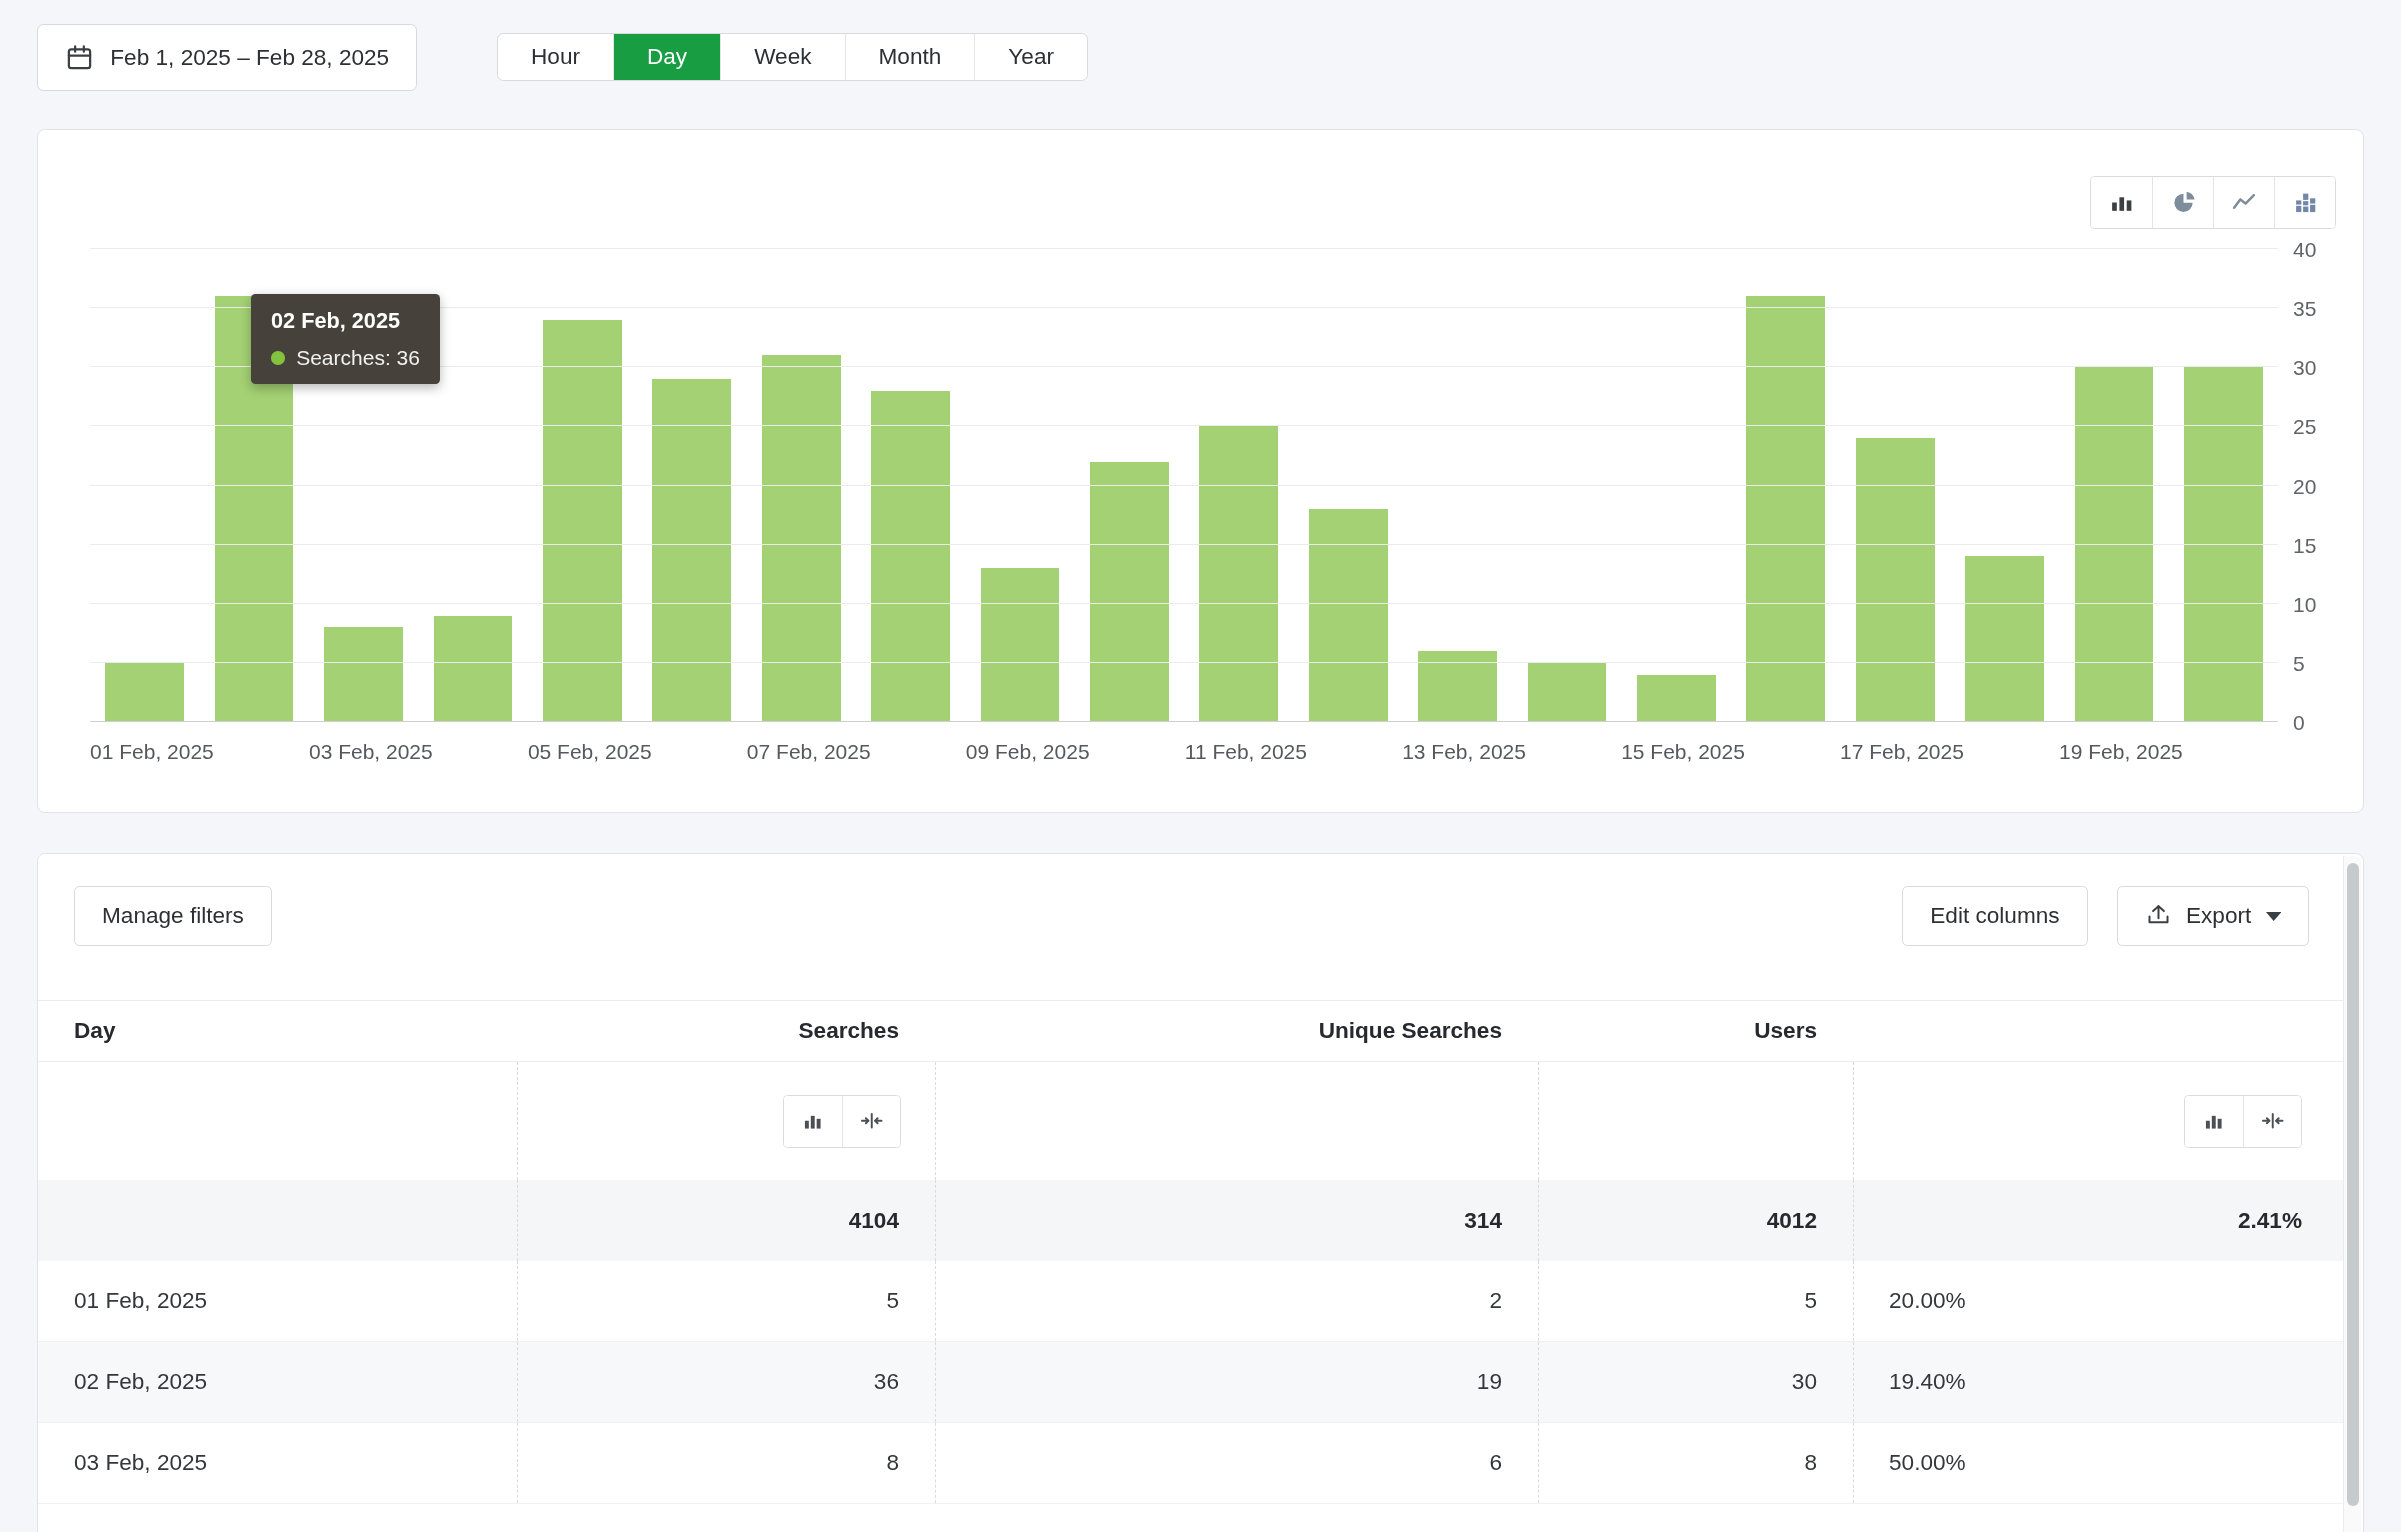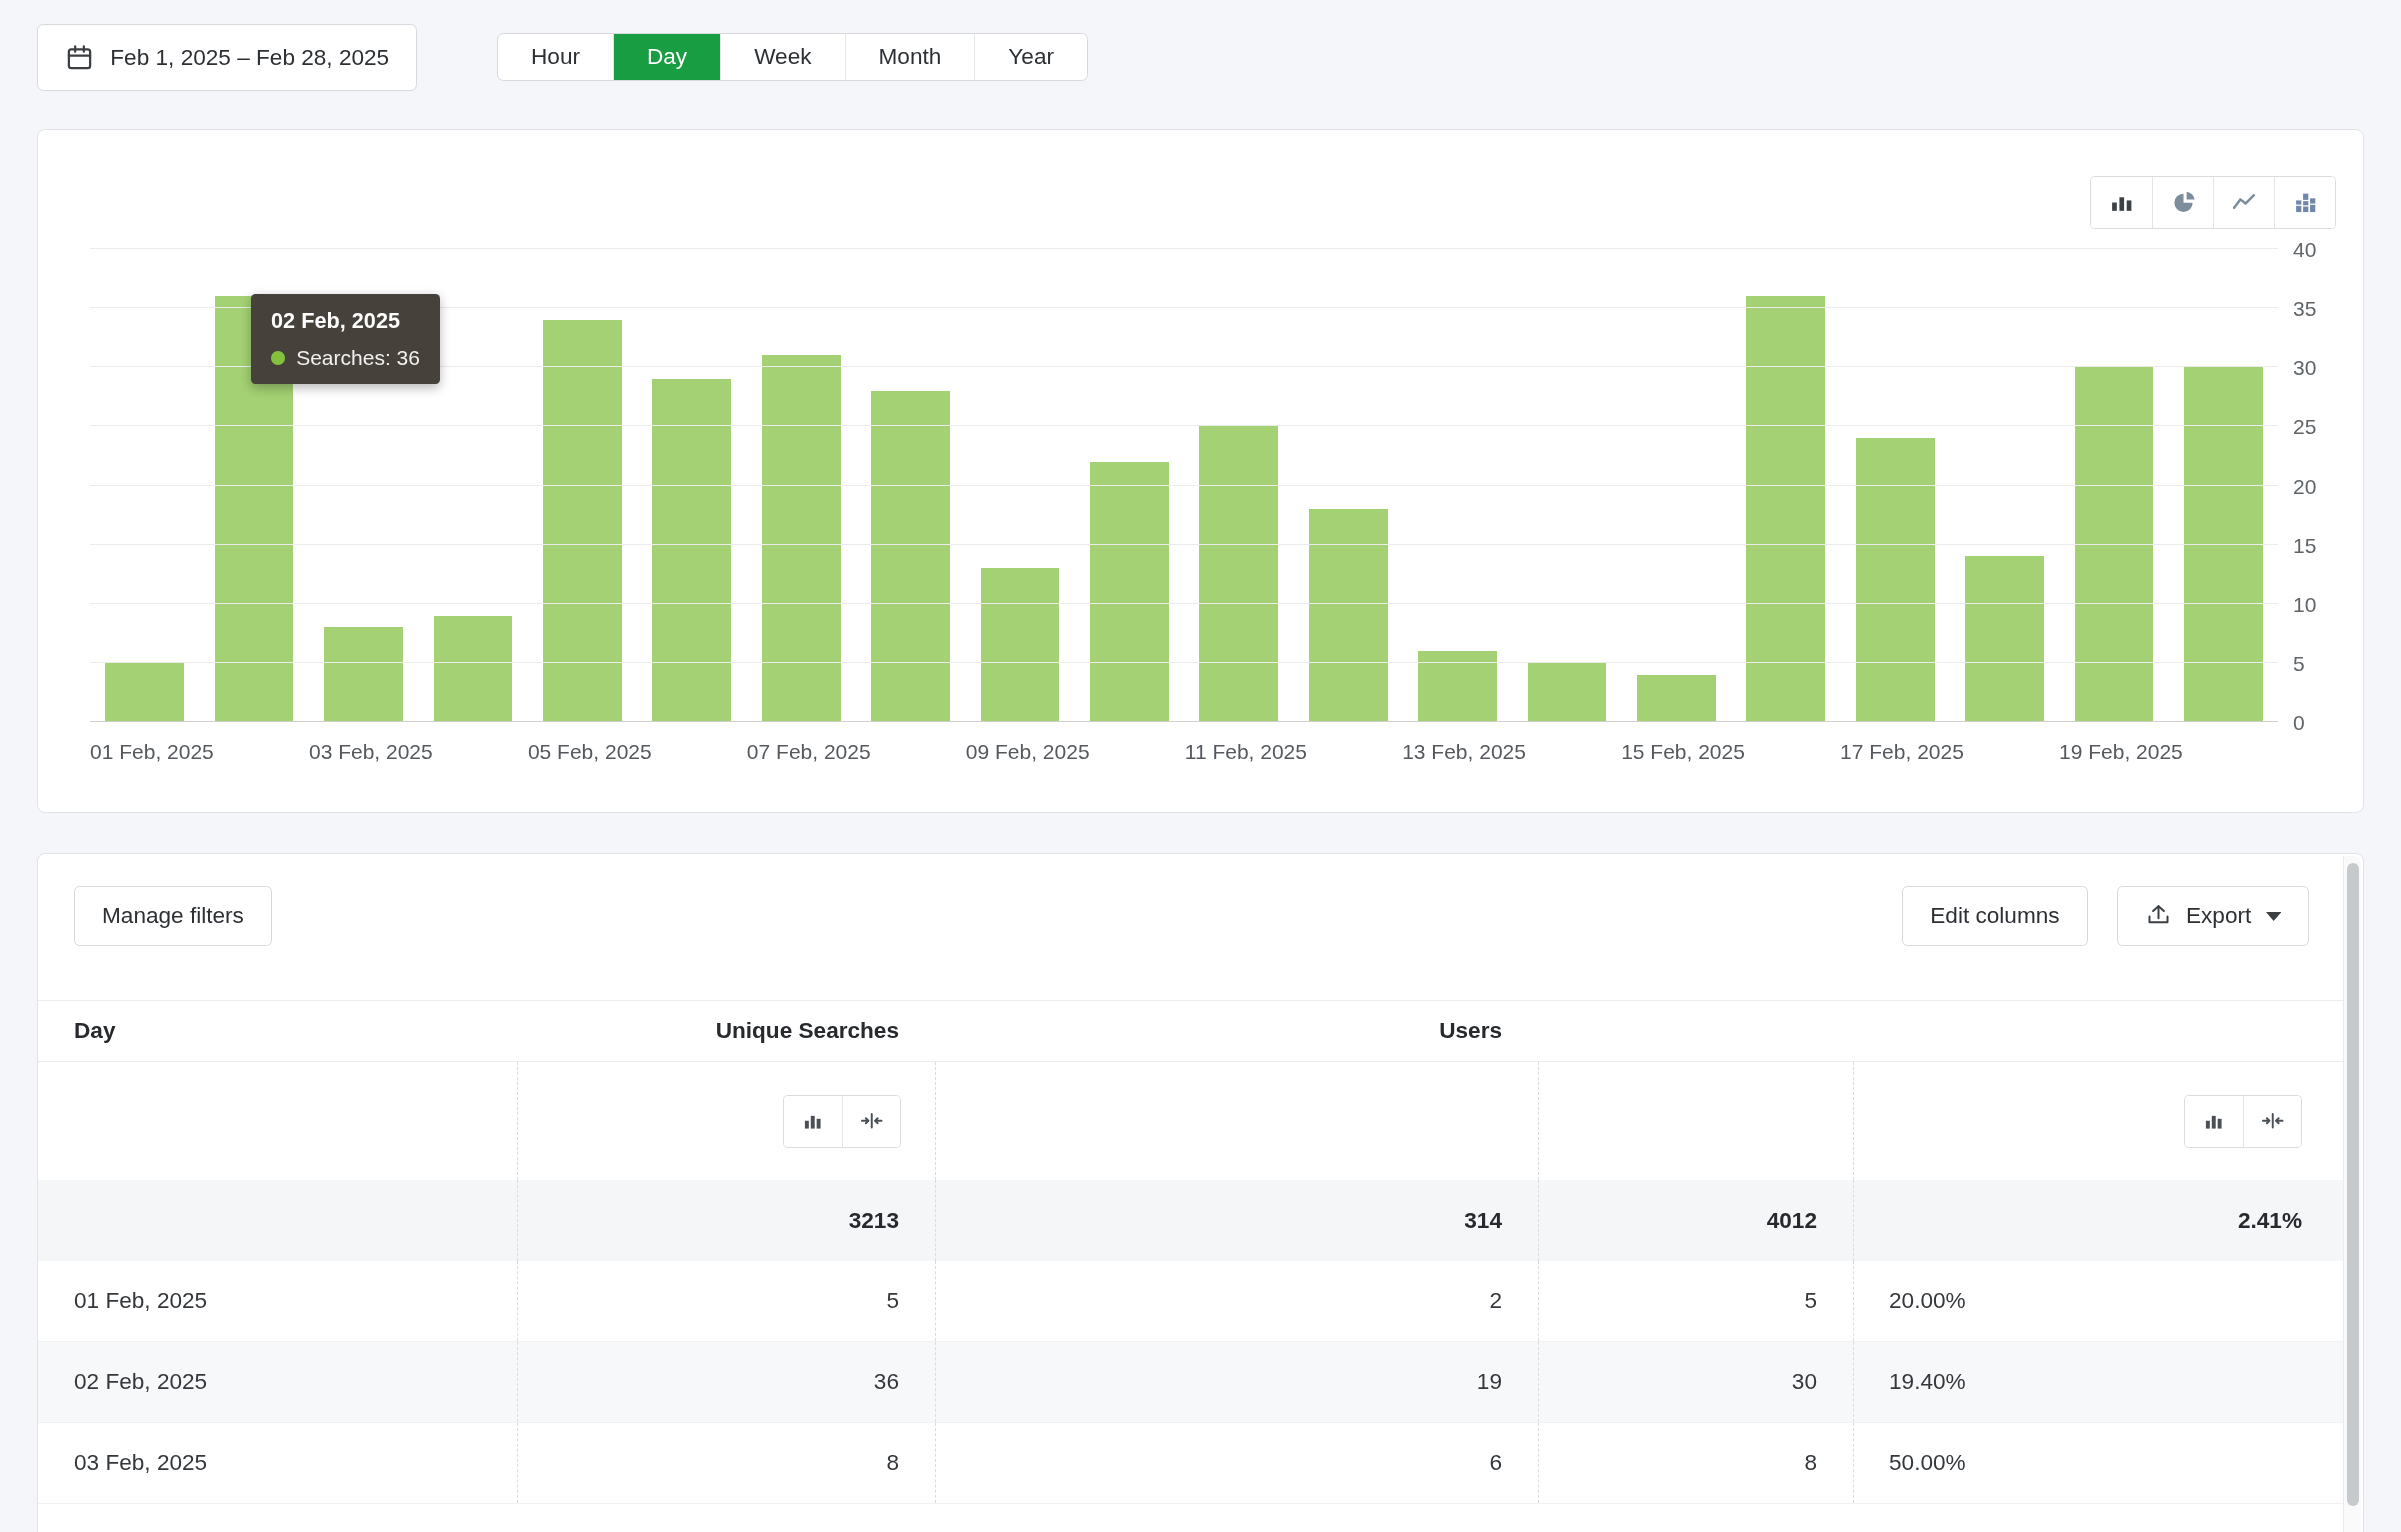--- a/index.html
+++ b/index.html
@@ -324,20 +324,21 @@
             </svg>
         </span>
       </div>
     </div>
   </div>
 
   <div class="table-region">
 
     <div class="cols thead">
       <div class="cell-day">Day</div>
+      <div class="cell-num">Searches</div>
       <div class="cell-num">Unique Searches</div>
       <div class="cell-num">Users</div>
     </div>
 
     <div class="cols icon-row ruled">
       <div></div>
       <div class="cell-ctrl">
         <div class="mini-group">
           <div class="mini-btn">
             <svg width="23.5" height="23.5" viewBox="0 0 24 24" fill="currentColor">
@@ -376,21 +377,21 @@
               <line x1="22" y1="12" x2="15.5" y2="12"></line>
                 <polyline points="18,9.5 15.5,12 18,14.5"></polyline>
             </svg>
           </div>
         </div>
       </div>
     </div>
 
     <div class="cols summary-row ruled">
       <div class="cell-day"></div>
-      <div class="cell-num">3213</div>
+      <div class="cell-num">4104</div>
       <div class="cell-num">314</div>
       <div class="cell-num">4012</div>
       <div class="cell-eng-sum">2.41%</div>
     </div>
 
     <div>
         <div class="cols data-row ruled">
           <div class="cell-day">01 Feb, 2025</div>
           <div class="cell-num">5</div>
           <div class="cell-num">2</div>

